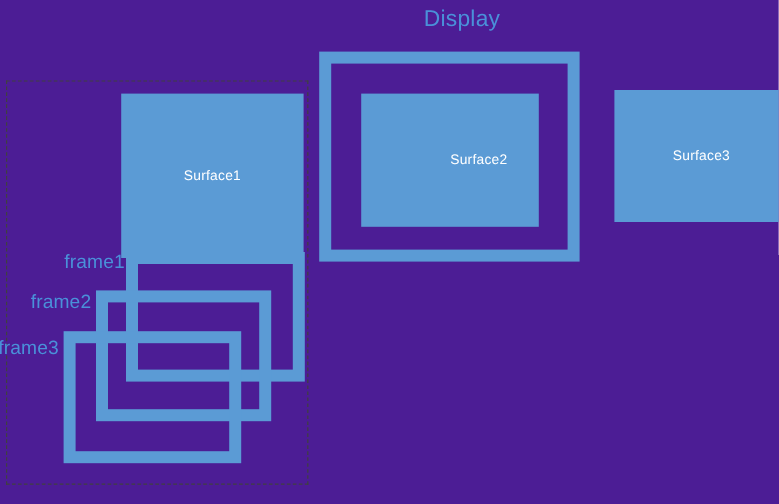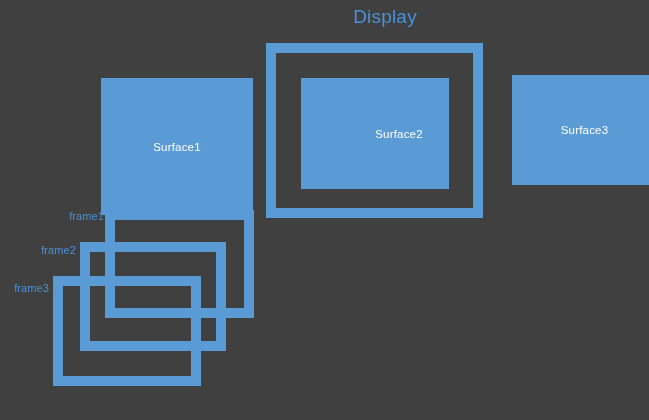--- a/index.html
+++ b/index.html
@@ -4,21 +4,21 @@
 <style>
   html, body {
     margin: 0;
     padding: 0;
     background: #ffffff;
   }
   #canvas {
     position: relative;
     width: 649px;
     height: 420px;
-    background: #404040;
+    background: #4c1d95;
     overflow: hidden;
     font-family: "Liberation Sans", sans-serif;
   }
 
   
   .title {
     position: absolute;
     left: 330px;
     top: 6px;
     width: 110px;
@@ -68,21 +68,21 @@
   #display-frame { left: 266px; top: 43px; width: 217px; height: 175px; }
 
   
   #frame1 { left: 105px; top: 210px; width: 149px; height: 108px; }
   #frame2 { left: 80px;  top: 242px; width: 146px; height: 109px; }
   #frame3 { left: 53px;  top: 276px; width: 148px; height: 110px; }
 
   
   .frame-label {
     position: absolute;
-    font-size: 11px;
+    font-size: 16px;
     color: #4A90D9;
     white-space: nowrap;
     text-align: right;
     letter-spacing: 0.1px;
   }
   #label-frame1 { left: 44px; top: 210px; width: 60px; }
   #label-frame2 { left: 16px; top: 244px; width: 60px; }
   #label-frame3 { left: -11px; top: 282px; width: 60px; }
 </style>
 </head>

